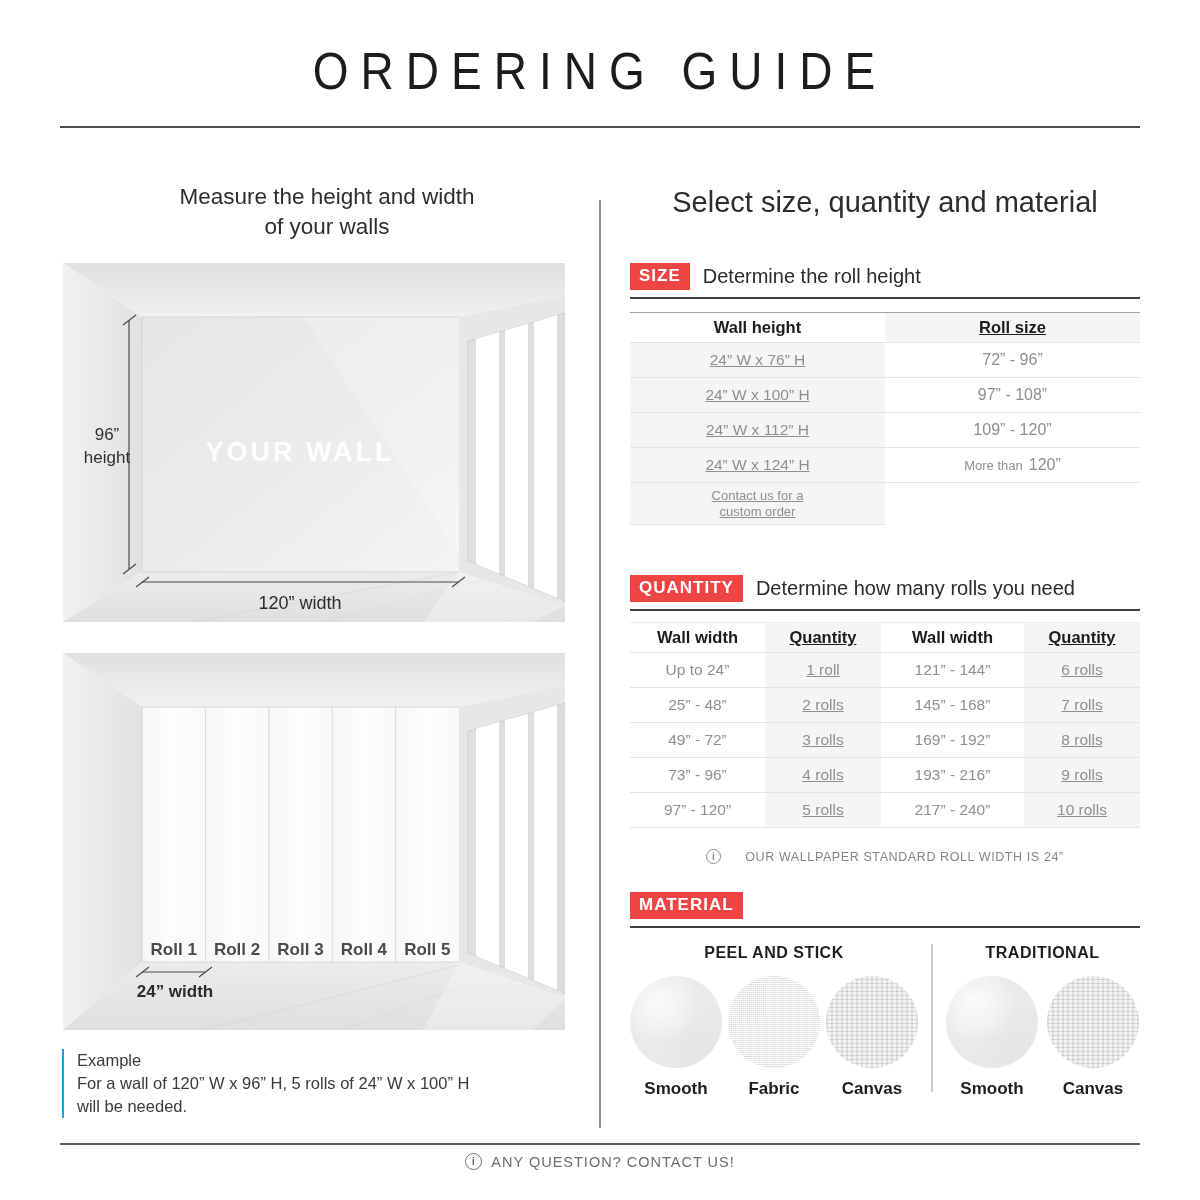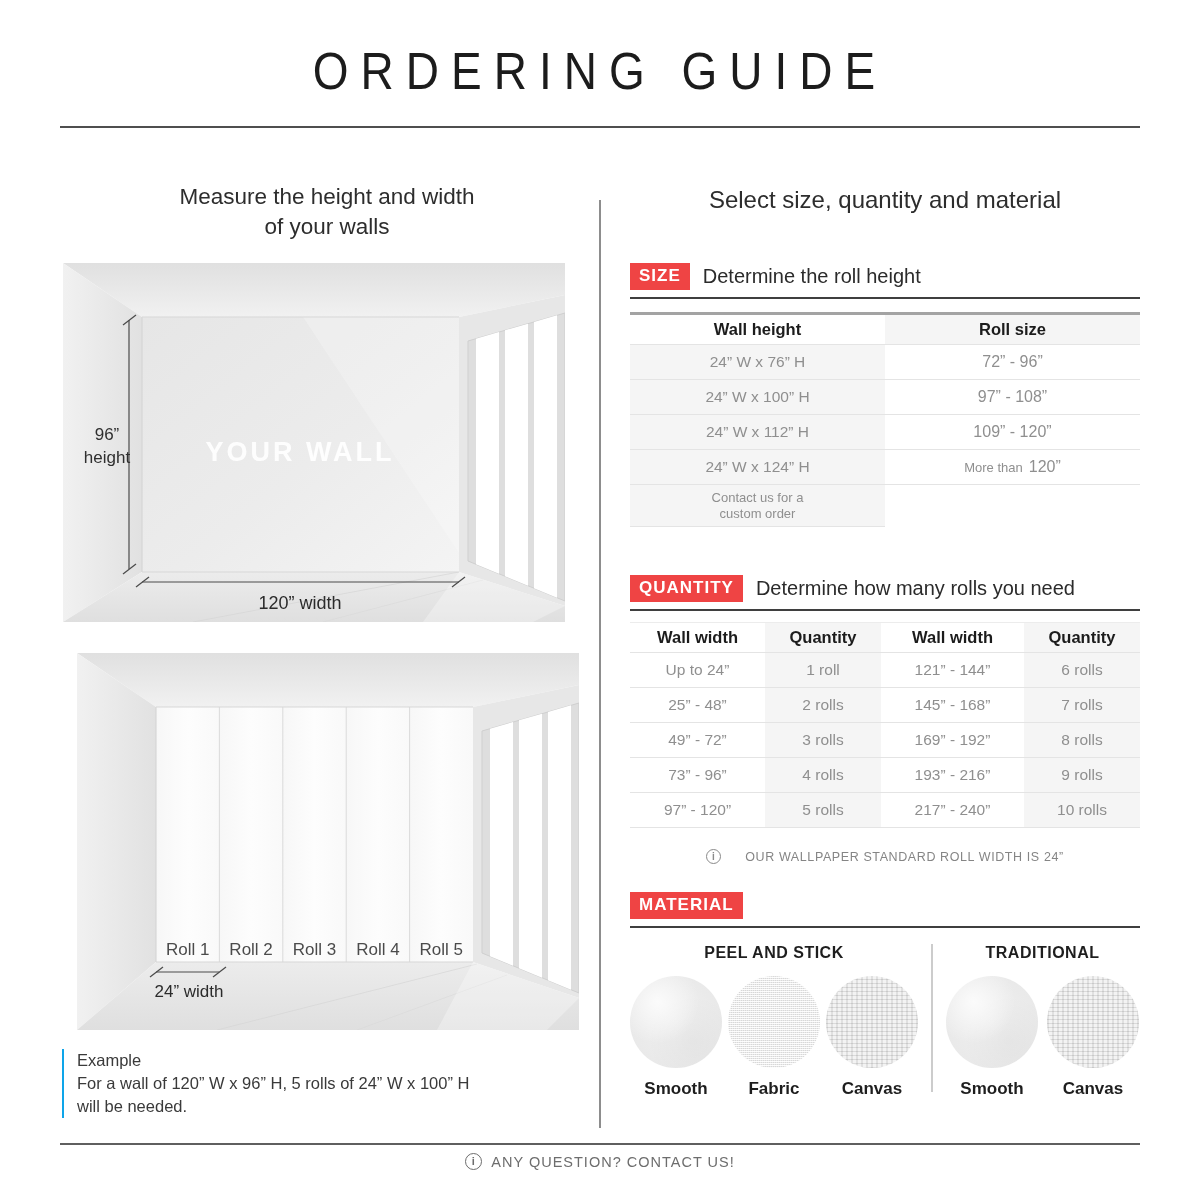--- a/index.html
+++ b/index.html
@@ -12,49 +12,49 @@
            font-size:46px; font-weight:500; letter-spacing:12px; color:#1c1c1c;
            transform:scaleY(1.12); }
   .rule-top { position:absolute; left:60px; top:126px; width:1080px; height:2px; background:#4f4f4f; }
   .rule-bottom { position:absolute; left:60px; top:1143px; width:1080px; height:1.5px; background:#5f5f5f; }
   .divider-v { position:absolute; left:599px; top:200px; width:2px; height:928px; background:#8d8d8d; }
 
   
   .left-heading { position:absolute; left:72px; top:182px; width:510px; text-align:center;
                   font-size:22.5px; line-height:30px; font-weight:500; color:#2d2d2d; }
   .right-heading { position:absolute; left:630px; top:186px; width:510px; text-align:center;
-                  font-size:24px; font-weight:500; color:#2d2d2d; }
+                  font-size:29px; font-weight:500; color:#2d2d2d; }
 
   
   .room1 { position:absolute; left:63px; top:263px; width:502px; height:359px; }
-  .room2 { position:absolute; left:77px; top:653px; width:502px; height:377px; }
+  .room2 { position:absolute; left:63px; top:653px; width:502px; height:377px;font-weight:bold; }
   svg { font-family:"Liberation Sans","DejaVu Sans",sans-serif; display:block; }
 
   
   .example { position:absolute; left:62px; top:1049px; width:505px;
              border-left:2px solid #0ea5e9; padding-left:13px;
              font-size:16.5px; line-height:23px; color:#3a3a3a; }
 
   
   .section { position:absolute; left:630px; width:510px; }
   .section-size { top:263px; }
   .section-quantity { top:575px; }
   .section-material { top:892px; }
   .section-header { display:flex; align-items:center; gap:13px;
                     border-bottom:2px solid #3f3f3f; padding-bottom:7px; }
   .badge { background:#ef4444; color:#ffffff; font-weight:700; font-size:17px;
            letter-spacing:1px; padding:3px 9px 4px; }
   .section-title { font-size:20px; color:#2b2b2b; }
 
   
-  .size-table { display:grid; grid-template-columns:255px 255px; margin-top:13px; border-top:3px solid #a3a3a3; }
+  .size-table { display:grid; grid-template-columns:255px 255px; margin-top:13px; border-top:1px solid #a3a3a3; }
   .cell { display:flex; align-items:center; justify-content:center;
           min-height:35px; font-size:15.5px; color:#8f8f8f; border-bottom:1px solid #e4e4e4; }
   .cell-head { min-height:30px; font-size:16.5px; font-weight:700; color:#1c1c1c; }
-  .shaded { background:#f5f5f5; }
+  .shaded { background:#f5f5f5;text-decoration:underline; }
   .size-prefix { font-size:13px; margin-right:6px; }
   .size-prefix:empty { display:none; }
   .size-val { font-size:16px; }
   .two-line { flex-direction:column; font-size:13px; line-height:16px; min-height:42px; padding:4px 0; }
 
   
   .qty-table { display:grid; grid-template-columns:135px 116px 143px 116px; margin-top:11px; border-top:1px solid #ececec; }
 
   
   .note { margin-top:21px; display:flex; align-items:center; justify-content:center; gap:24px;

